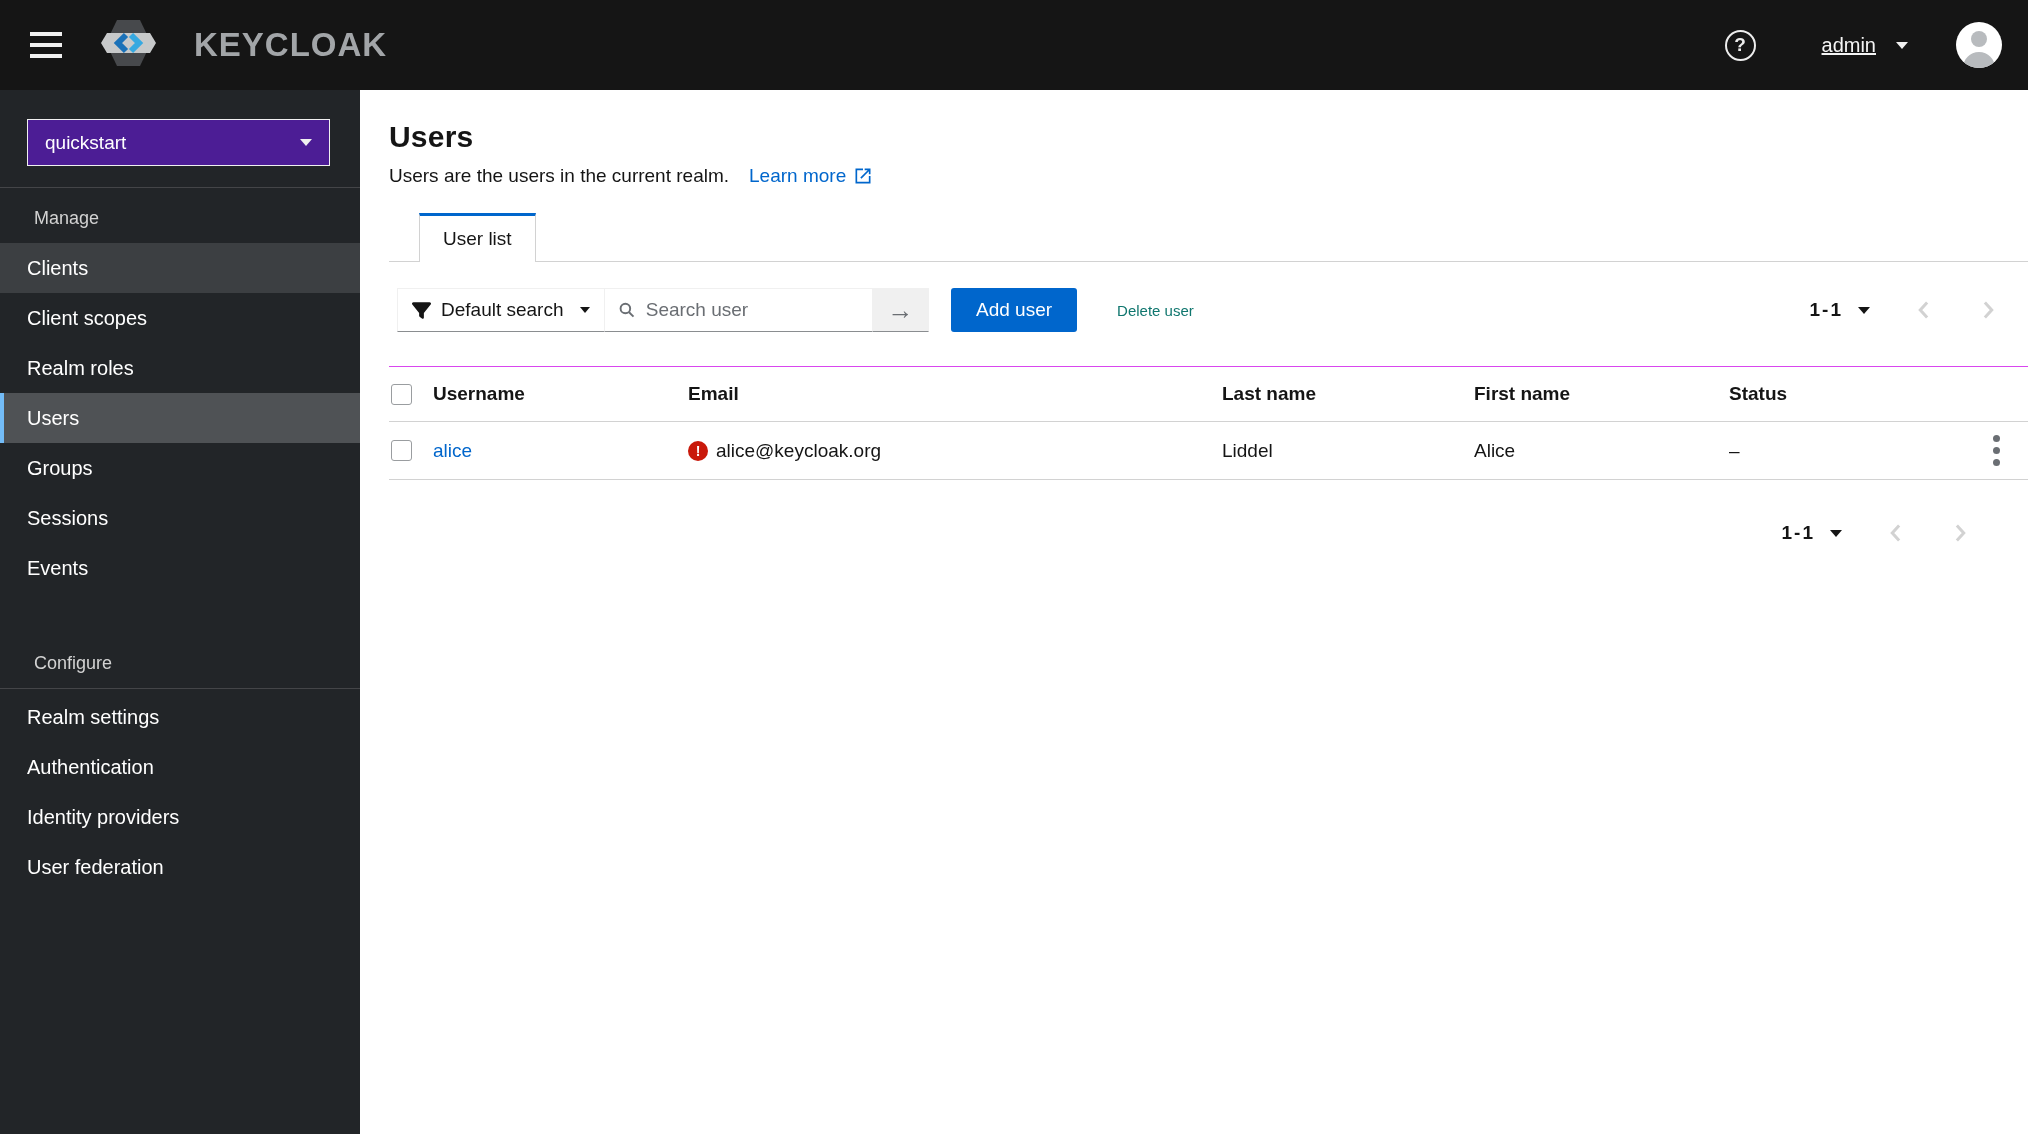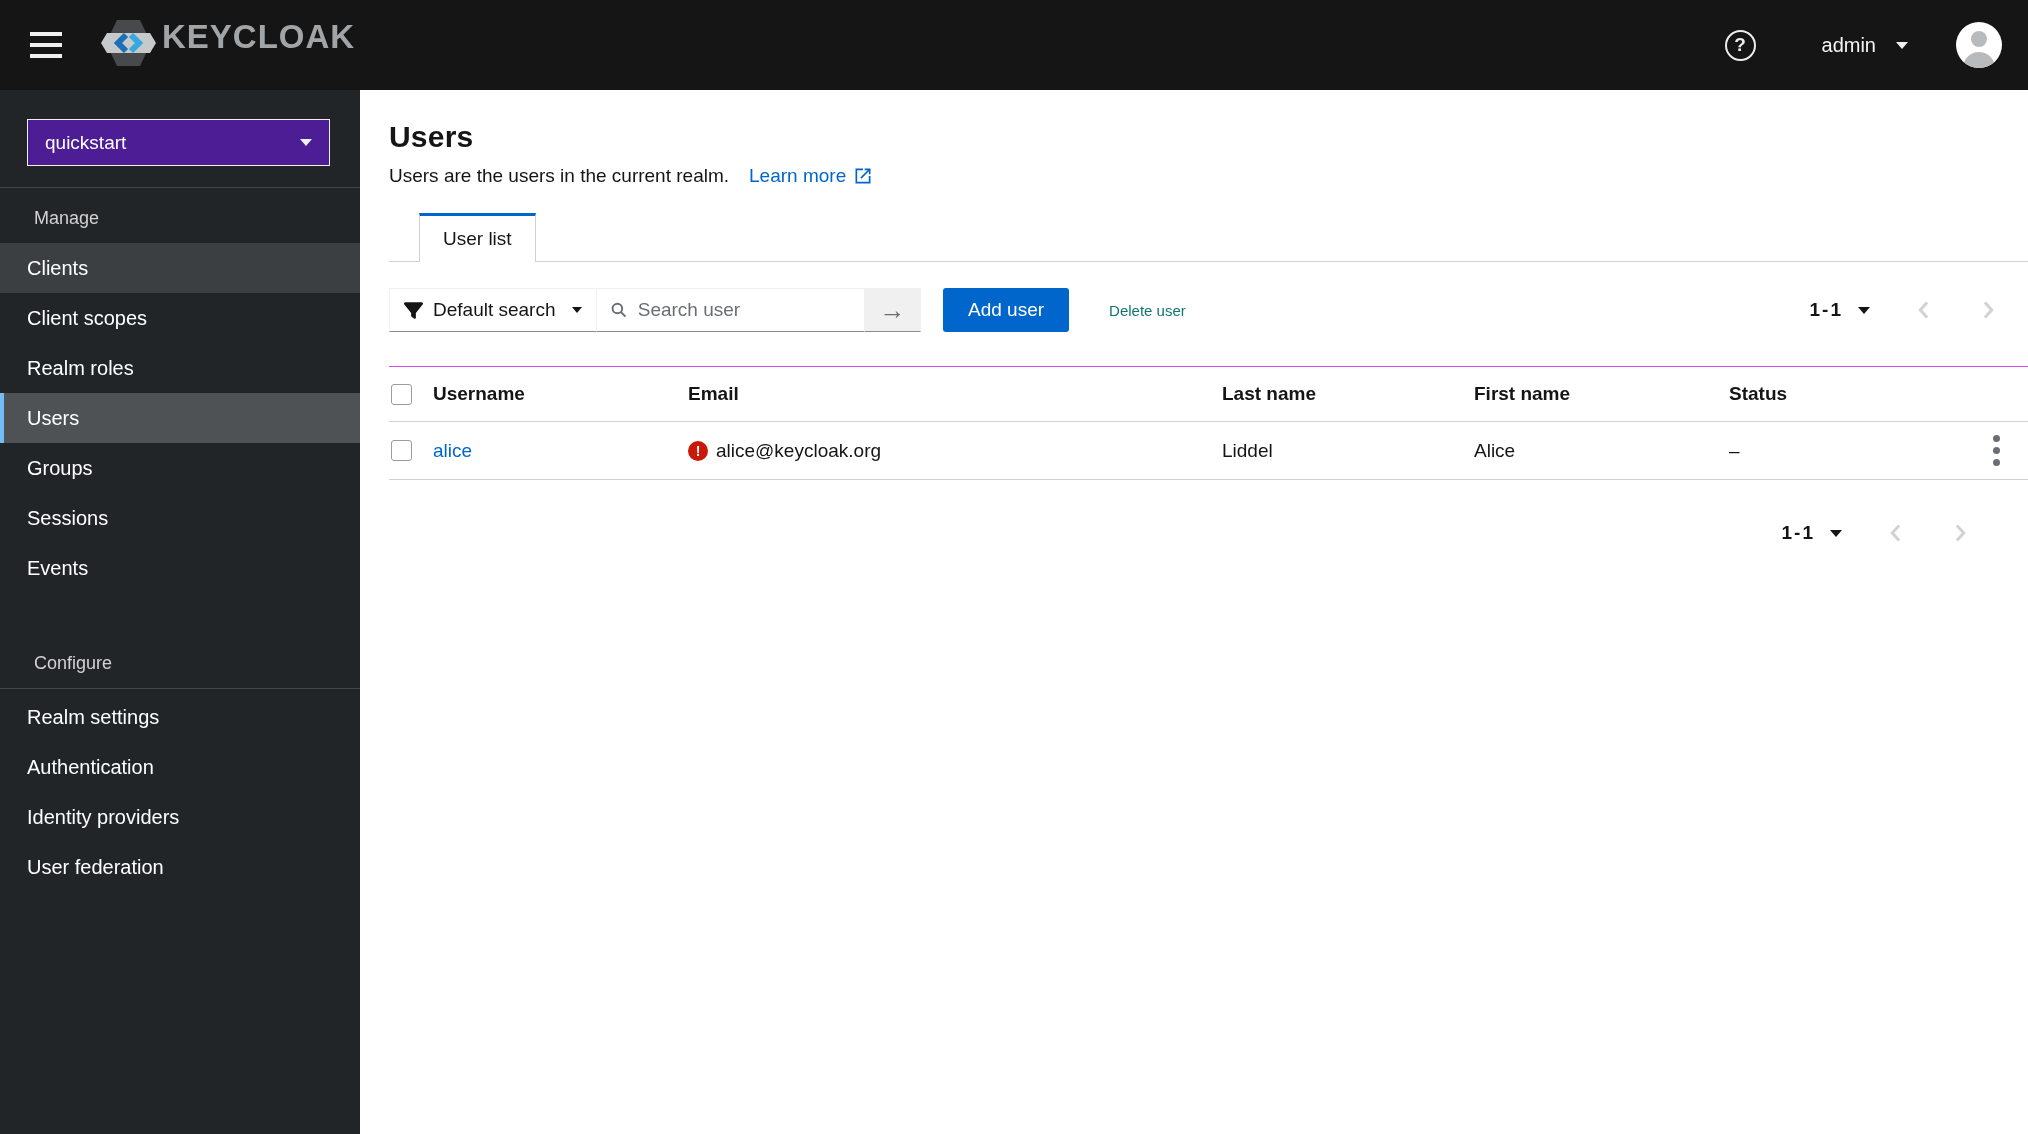--- a/index.html
+++ b/index.html
@@ -8,28 +8,28 @@
   .app { position:relative; width:2028px; height:1134px; }
 
   
   .masthead { position:absolute; top:0; left:0; width:2028px; height:90px;
     background:#151515; display:flex; align-items:center; justify-content:space-between;
     padding:0 26px 0 26px; }
   .masthead-left { display:flex; align-items:center; }
   .hamburger { width:32px; height:26px; display:flex; flex-direction:column;
     justify-content:space-between; background:none; border:none; cursor:pointer; margin-left:4px; }
   .hamburger span { display:block; width:32px; height:4px; background:#f0f0f0; }
-  .brand { display:flex; margin-left:36px; }
+  .brand { display:flex; align-items:center; margin-left:36px;gap:32px; }
   .brand-text { color:#a2a5a8; font-size:33px; font-weight:bold; letter-spacing:1px; margin-left:6px; }
   .masthead-right { display:flex; align-items:center; }
   .help-icon { width:31px; height:31px; border:2px solid #ededed; border-radius:50%;
     color:#ededed; font-size:19px; font-weight:bold; display:flex; align-items:center;
     justify-content:center; cursor:pointer; }
   .user-menu { display:flex; align-items:center; margin-left:66px; cursor:pointer; }
-  .user-menu .name { color:#f5f5f5; font-size:20px; }
+  .user-menu .name { color:#f5f5f5; font-size:20px;text-decoration:underline; }
   .caret { width:0; height:0; border-left:6px solid transparent; border-right:6px solid transparent;
     border-top:7px solid #f0f0f0; display:inline-block; }
   .user-menu .caret { margin-left:20px; }
   .avatar { width:46px; height:46px; border-radius:50%; background:#fff; margin-left:48px;
     display:flex; align-items:flex-end; justify-content:center; overflow:hidden; cursor:pointer; }
 
   
   .sidebar { position:absolute; top:90px; left:0; width:360px; bottom:0; background:#222528; }
   .realm-section { padding:29px 30px 21px 27px; border-bottom:1px solid #444548; }
   .realm-selector { width:100%; height:47px; background:#4c1d95; border:1px solid #f0f0f0;
@@ -55,21 +55,21 @@
   .learn-more { margin-left:20px; color:#0066cc; text-decoration:none; display:flex;
     align-items:center; cursor:pointer; }
   .learn-more svg { margin-left:7px; }
 
   .tabs { margin-top:26px; display:flex; border-bottom:1px solid #d2d2d2; height:49px; }
   .tab.active { margin-left:30px; margin-bottom:-1px; height:49px; background:#fff;
     border:1px solid #d2d2d2; border-bottom:none; border-top:3px solid #0066cc;
     padding:0 23px; display:flex; align-items:center; font-size:19px; color:#151515; cursor:pointer; }
 
   .toolbar { margin-top:26px; display:flex; align-items:center; padding-right:30px; }
-  .search-group { display:flex; height:44px; }
+  .search-group { display:flex; height:44px;margin-left:8px; }
   .filter-dropdown { width:208px; background:#fff; border:1px solid #f0f0f0;
     border-bottom-color:#8a8d90; display:flex; align-items:center; padding:0 14px;
     font-size:19px; color:#151515; cursor:pointer; }
   .filter-dropdown .label { margin-left:10px; }
   .filter-dropdown .caret { border-top-color:#151515; margin-left:auto;
     border-left-width:5px; border-right-width:5px; border-top-width:6px; }
   .search-input-wrap { width:268px; background:#fff; border:1px solid #f0f0f0;
     border-left:none; border-bottom-color:#8a8d90; display:flex; align-items:center; padding:0 13px; }
   .search-input-wrap input { border:none; outline:none; font-size:19px; color:#151515;
     width:100%; margin-left:10px; font-family:inherit; background:transparent; }

